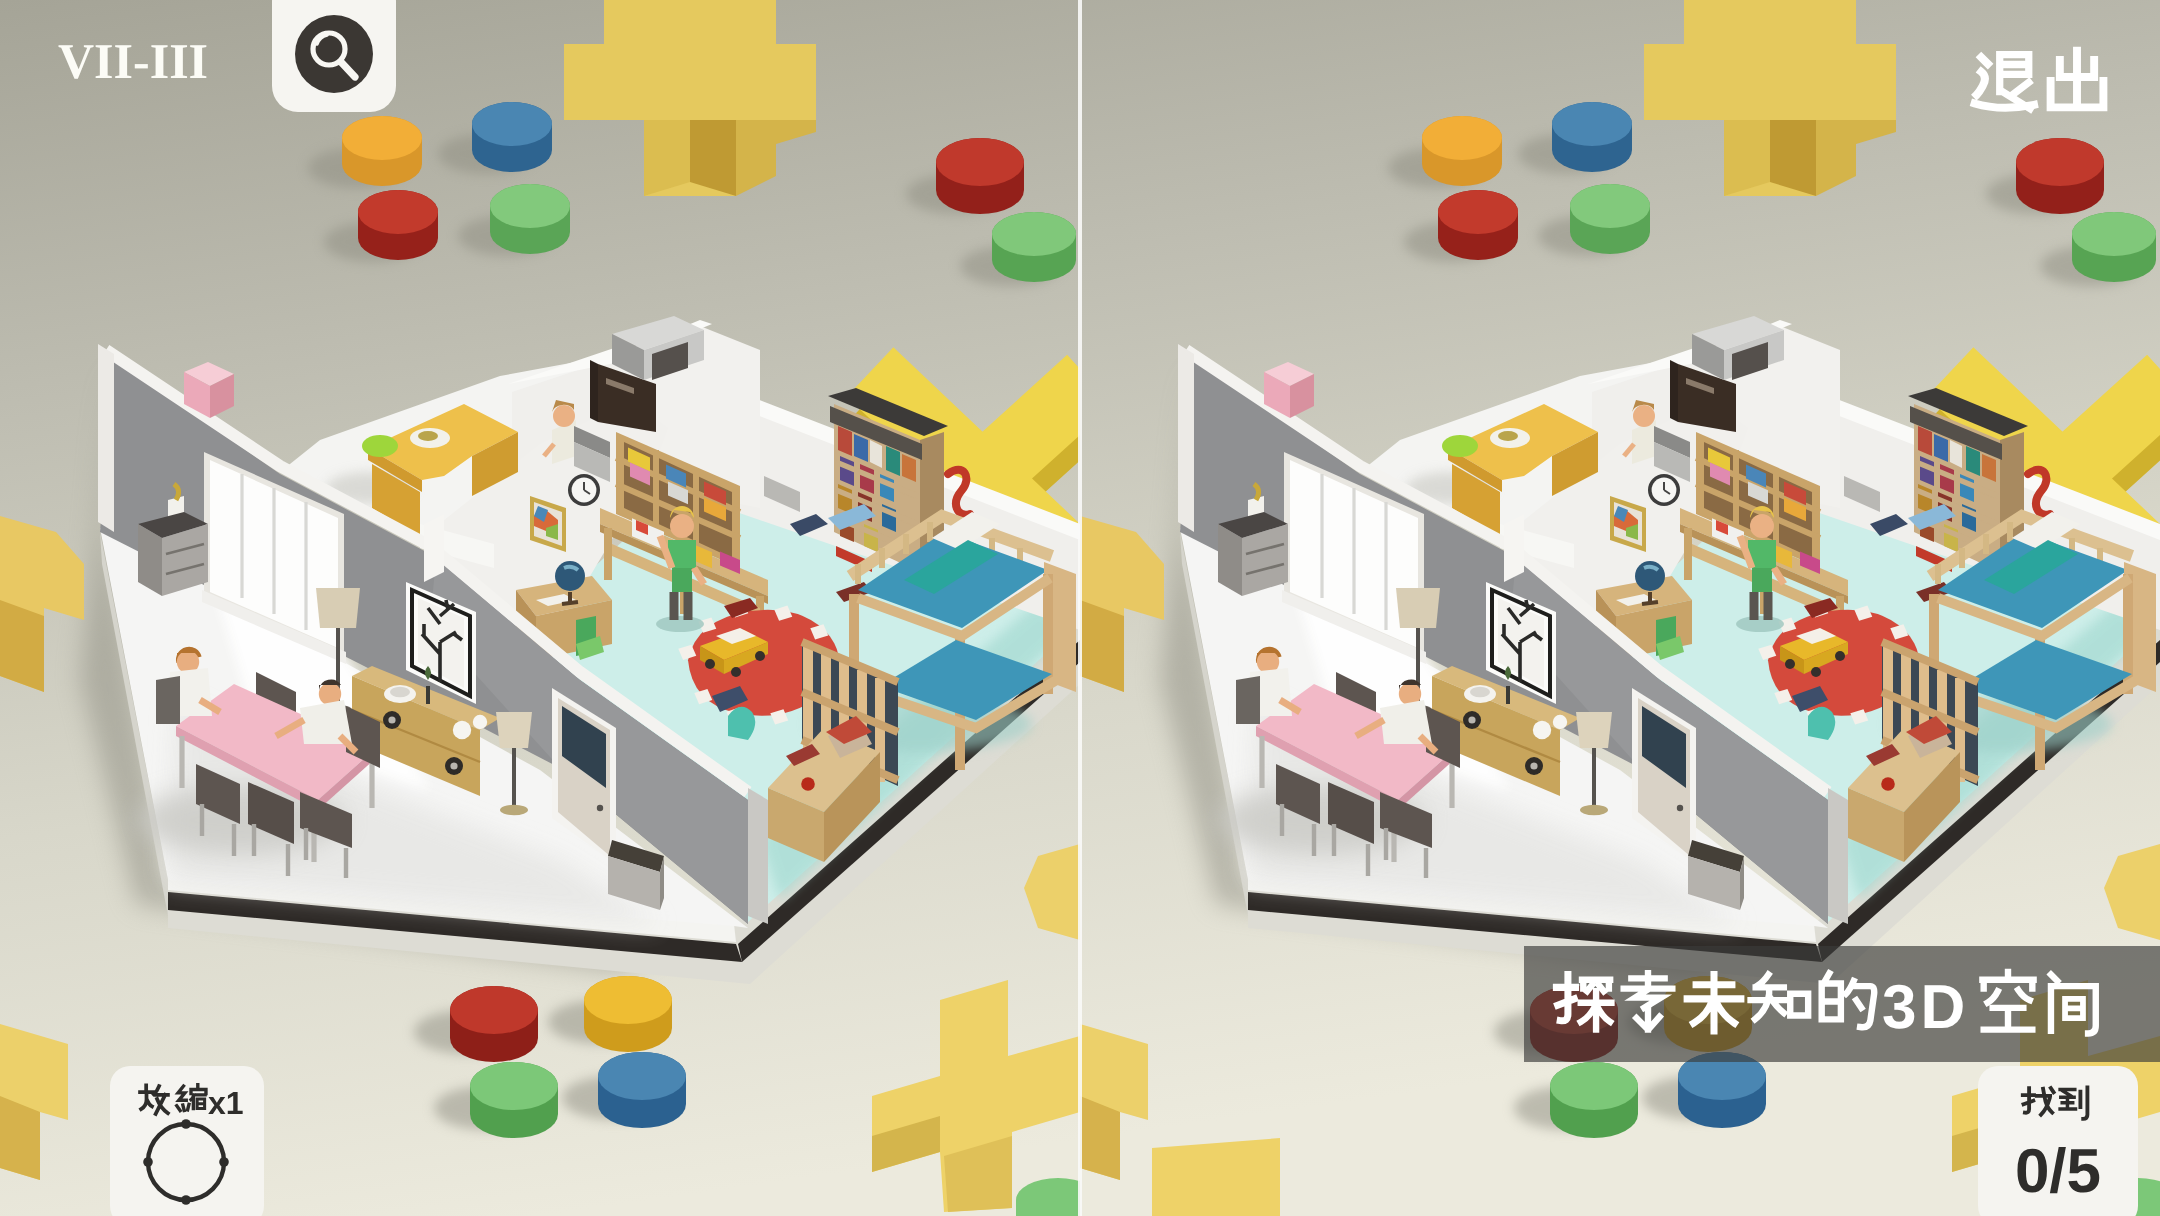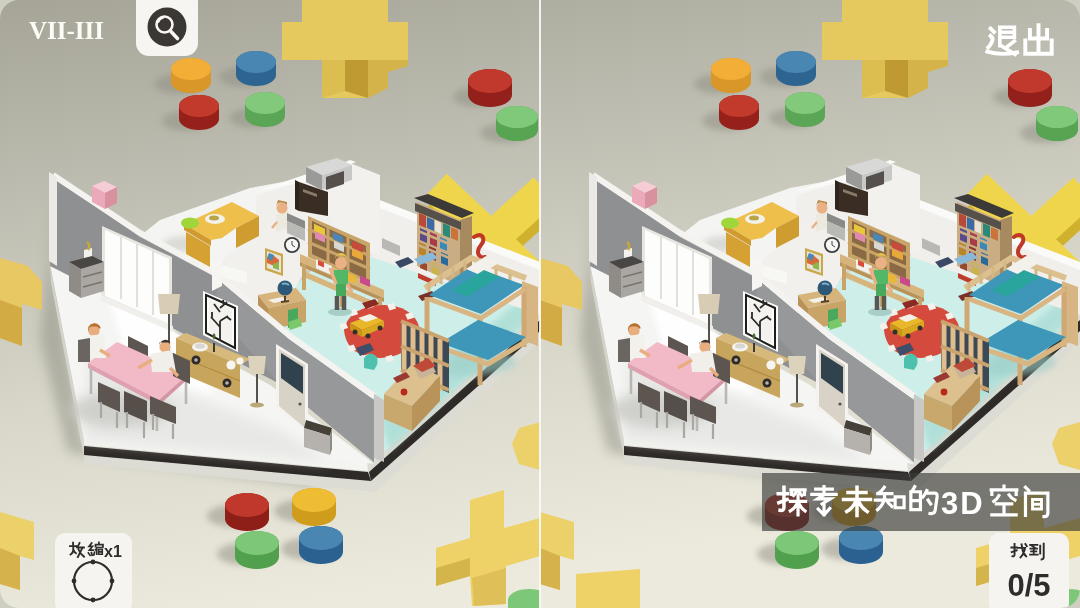--- a/index.html
+++ b/index.html
@@ -1,16 +1,16 @@
 <!DOCTYPE html>
 <html><head>
 <meta charset="utf-8">
 <style>
 html,body{margin:0;padding:0;background:#cfcec2;}
-#stage{position:relative;width:1080px;height:608px;overflow:hidden;font-family:"Liberation Sans",sans-serif;border-radius:19px;}
+#stage{position:relative;width:1080px;height:608px;overflow:hidden;font-family:"Liberation Sans",sans-serif;}
 svg{display:block;}
 </style>
 </head>
 <body>
 <div id="stage">
 <svg width="1080" height="608" viewBox="0 0 1080 608">
 <defs>
 <linearGradient id="bg" x1="0" y1="0" x2="0.25" y2="1">
 <stop offset="0" stop-color="#a5a497"></stop>
 <stop offset="0.3" stop-color="#bdbcb0"></stop>

